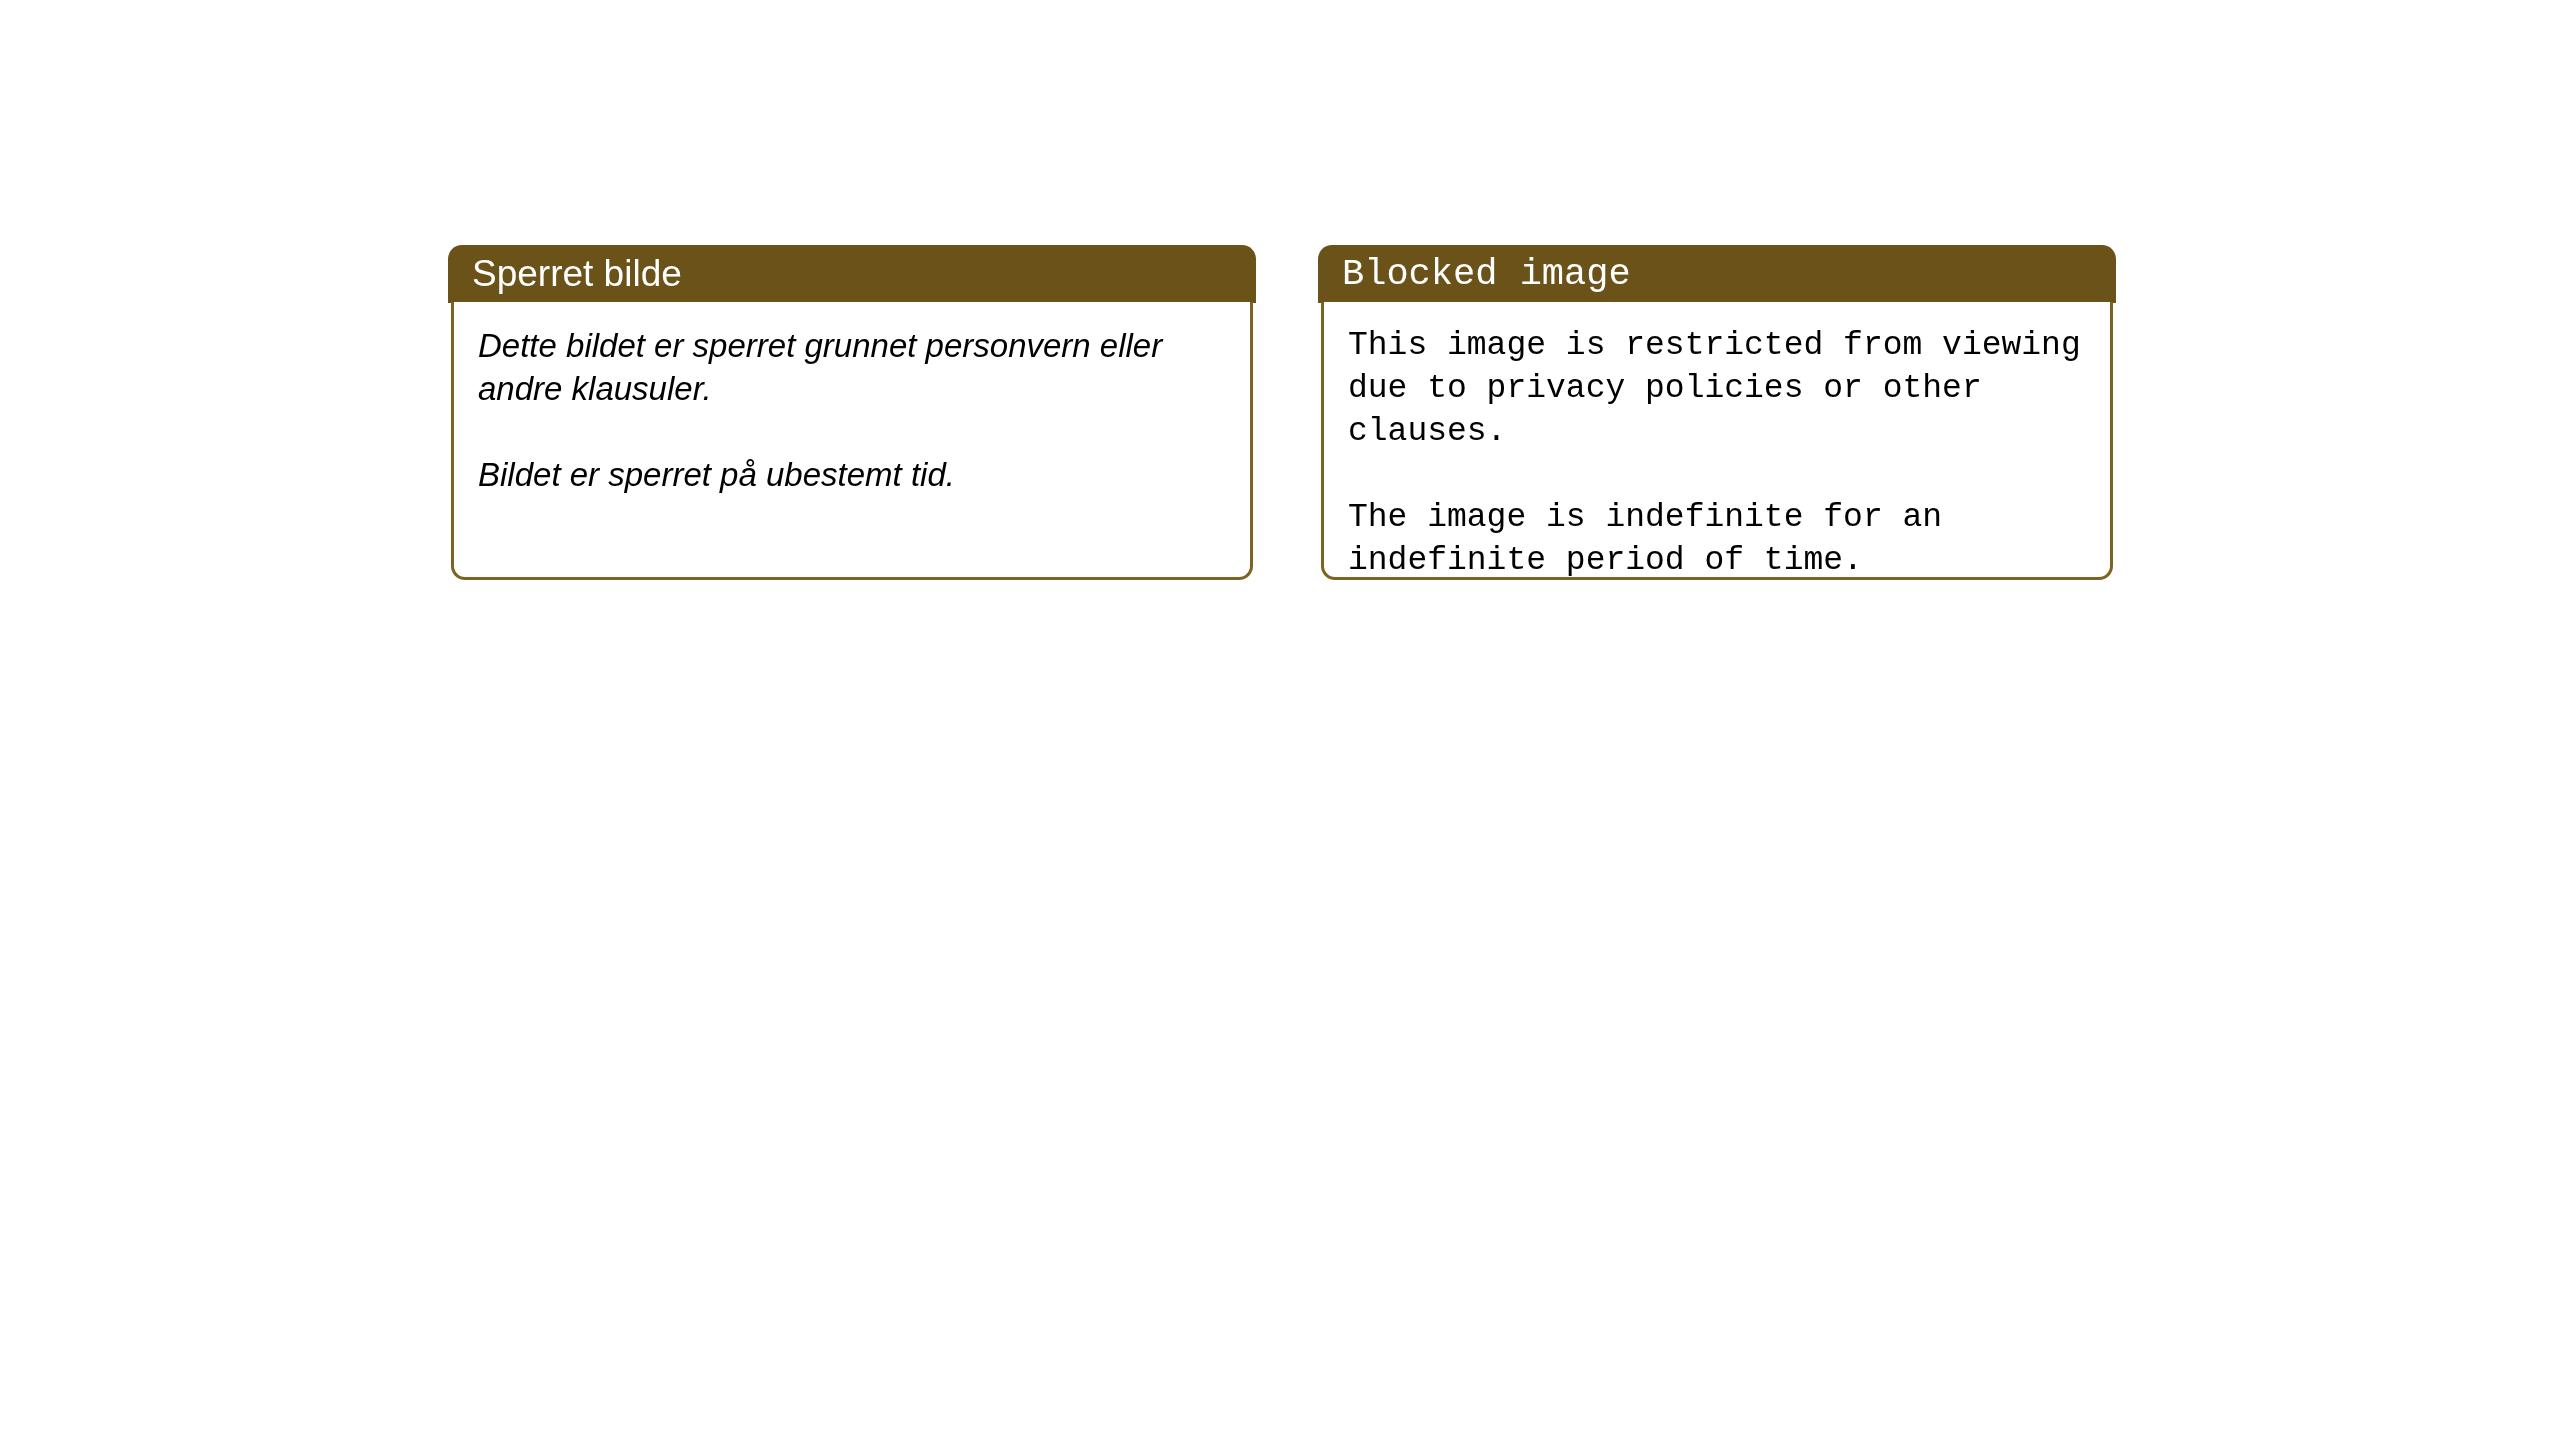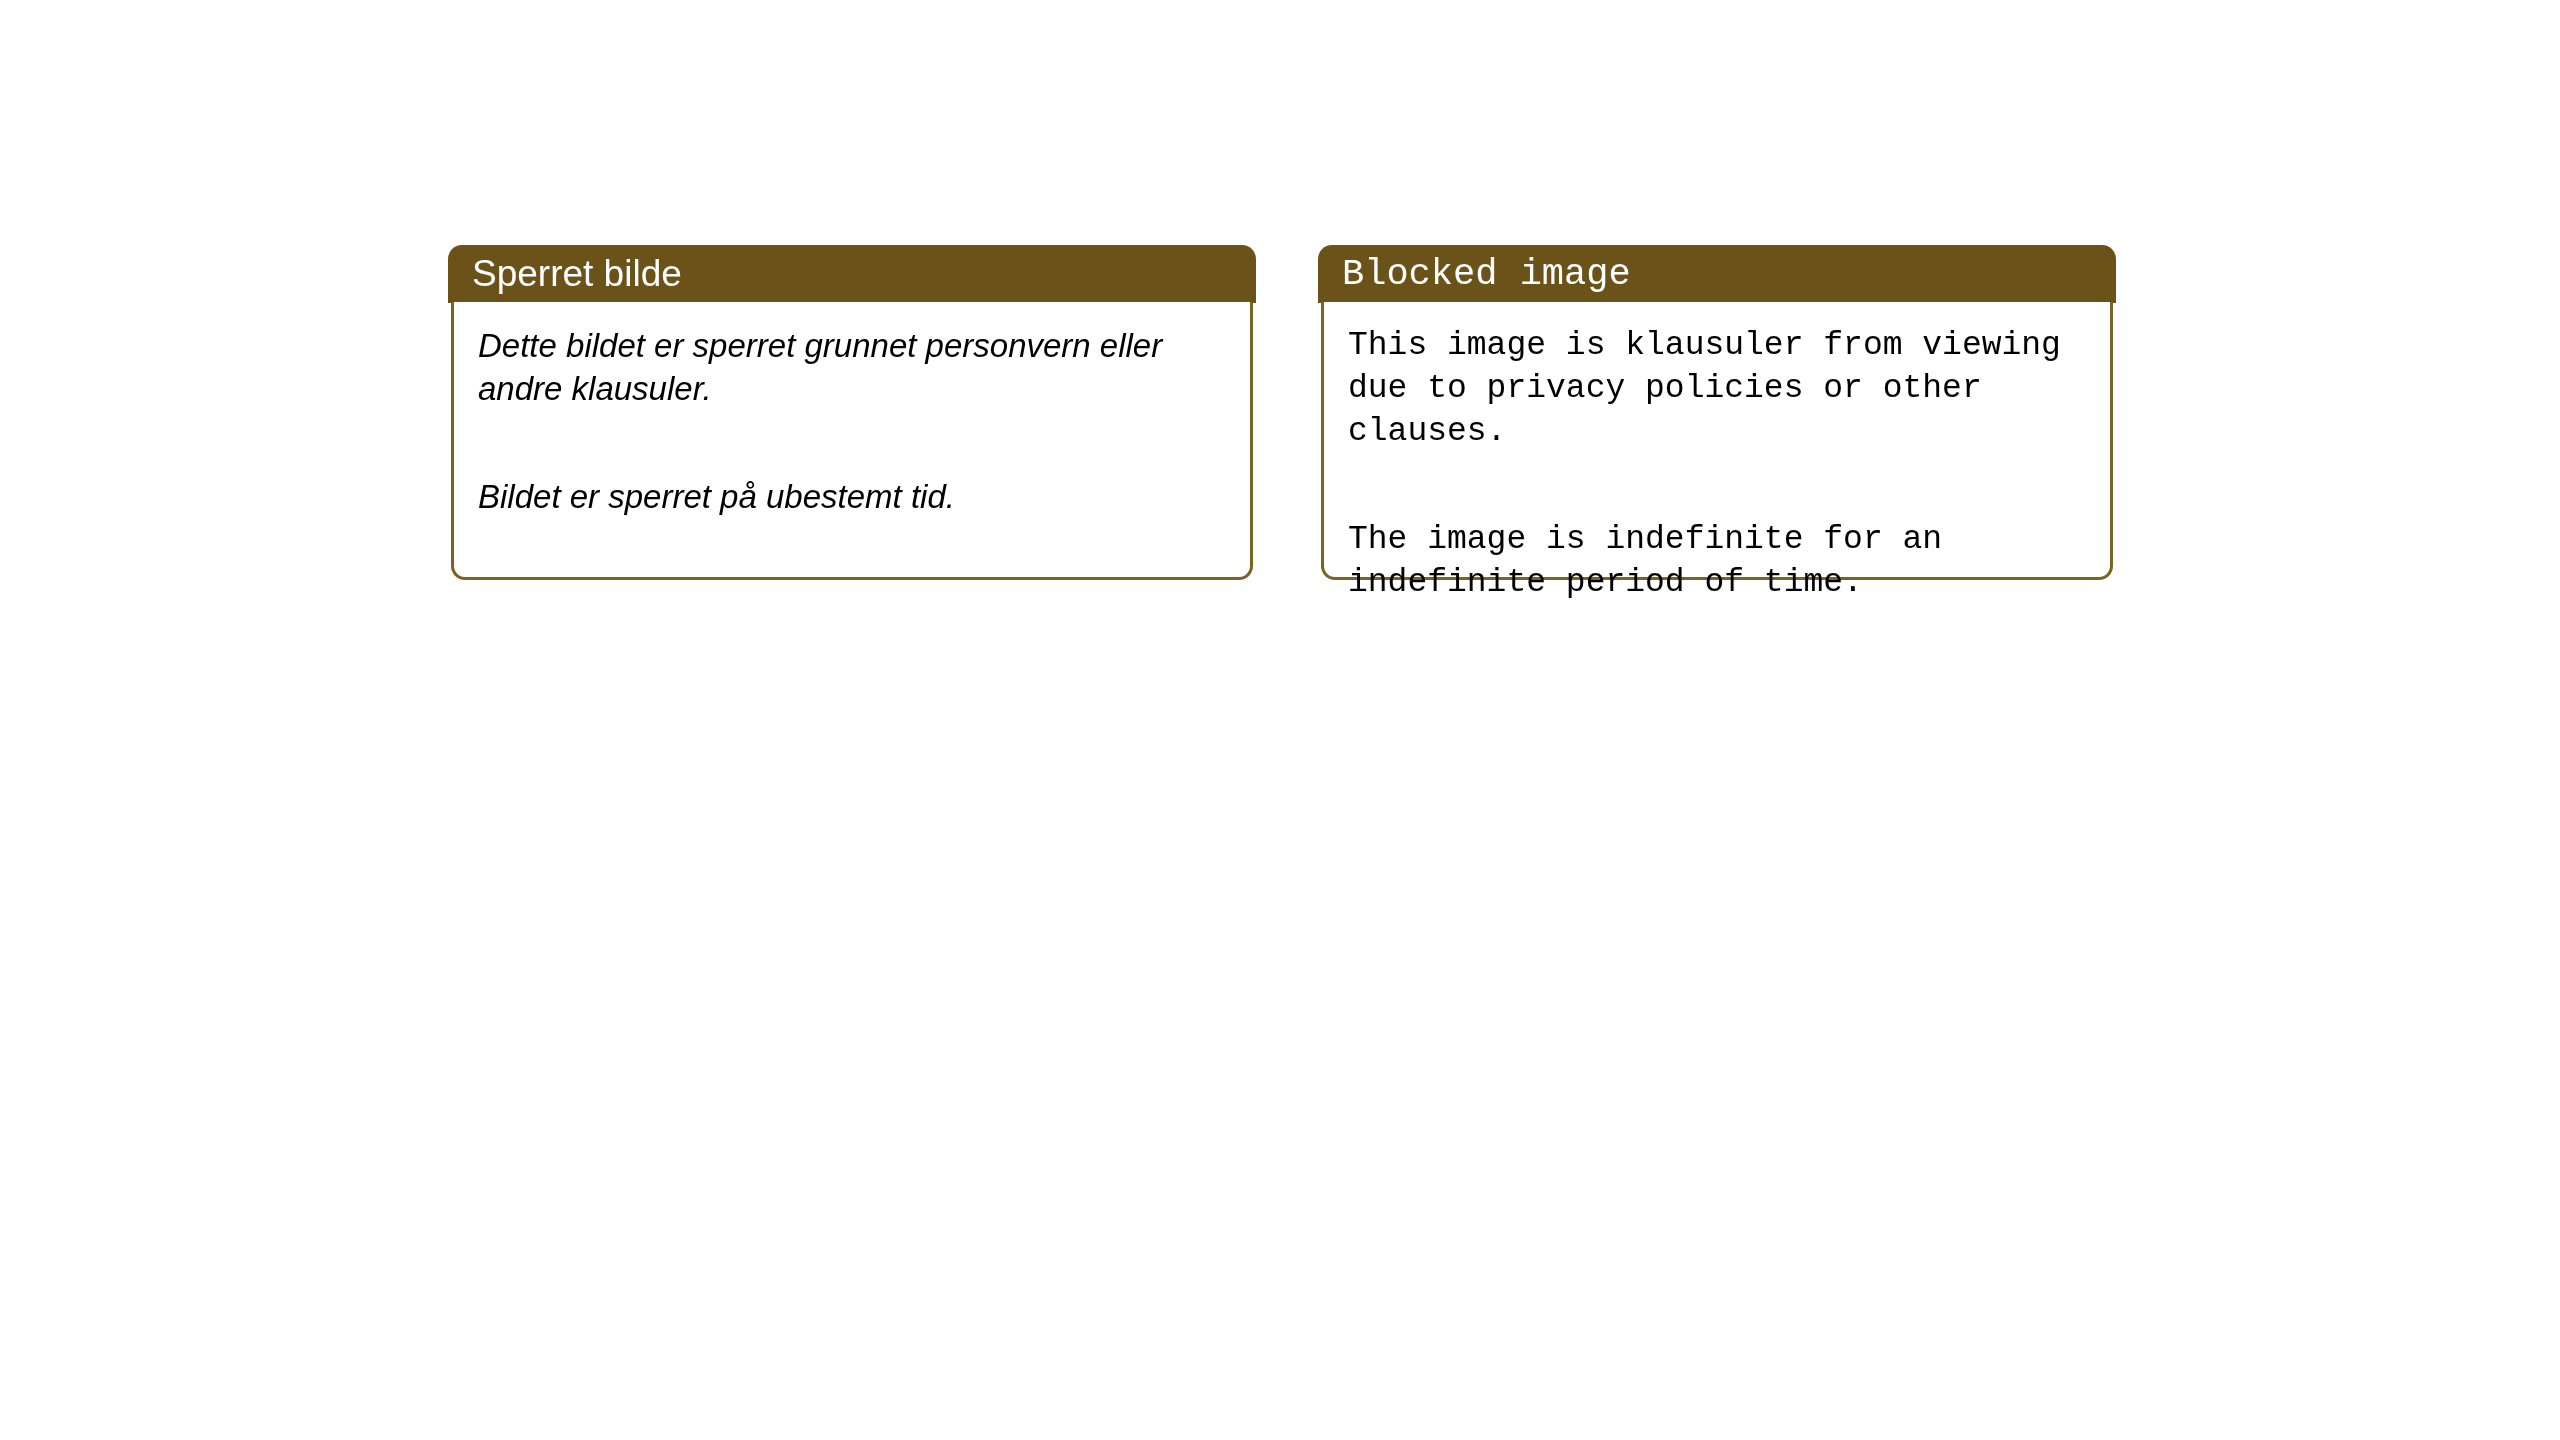--- a/index.html
+++ b/index.html
@@ -60,21 +60,21 @@
     padding: 22px 20px 20px 24px;
     color: #000000;
     font-size: 33px;
     line-height: 43px;
   }
 
   .notice-card .card-paragraph {
     margin: 0;
   }
   .notice-card .card-paragraph + .card-paragraph {
-    margin-top: 65px;
+    margin-top: 43px;
   }
 
   
   #card-no { left: 448px; top: 245px; width: 808px; height: 335px; }
   #card-no .card-header { width: 808px; padding-left: 24px; }
   #card-no .card-body   { width: 802px; height: 278px; font-style: italic; }
 
   
   #card-en { left: 1318px; top: 245px; width: 798px; height: 335px; font-family: Liberation Mono, monospace; }
   #card-en .card-header { width: 798px; }
@@ -89,18 +89,18 @@
     <div class="card-header">Sperret bilde</div>
     <div class="card-body">
       <p class="card-paragraph">Dette bildet er sperret grunnet personvern eller andre klausuler.</p>
       <p class="card-paragraph">Bildet er sperret på ubestemt tid.</p>
     </div>
   </div>
 
   <div class="notice-card" id="card-en">
     <div class="card-header">Blocked image</div>
     <div class="card-body">
-      <p class="card-paragraph">This image is klausuler from viewing due to privacy policies or other clauses.</p>
+      <p class="card-paragraph">This image is restricted from viewing due to privacy policies or other clauses.</p>
       <p class="card-paragraph">The image is indefinite for an indefinite period of time.</p>
     </div>
   </div>
 
 </div>
 
 </body></html>

